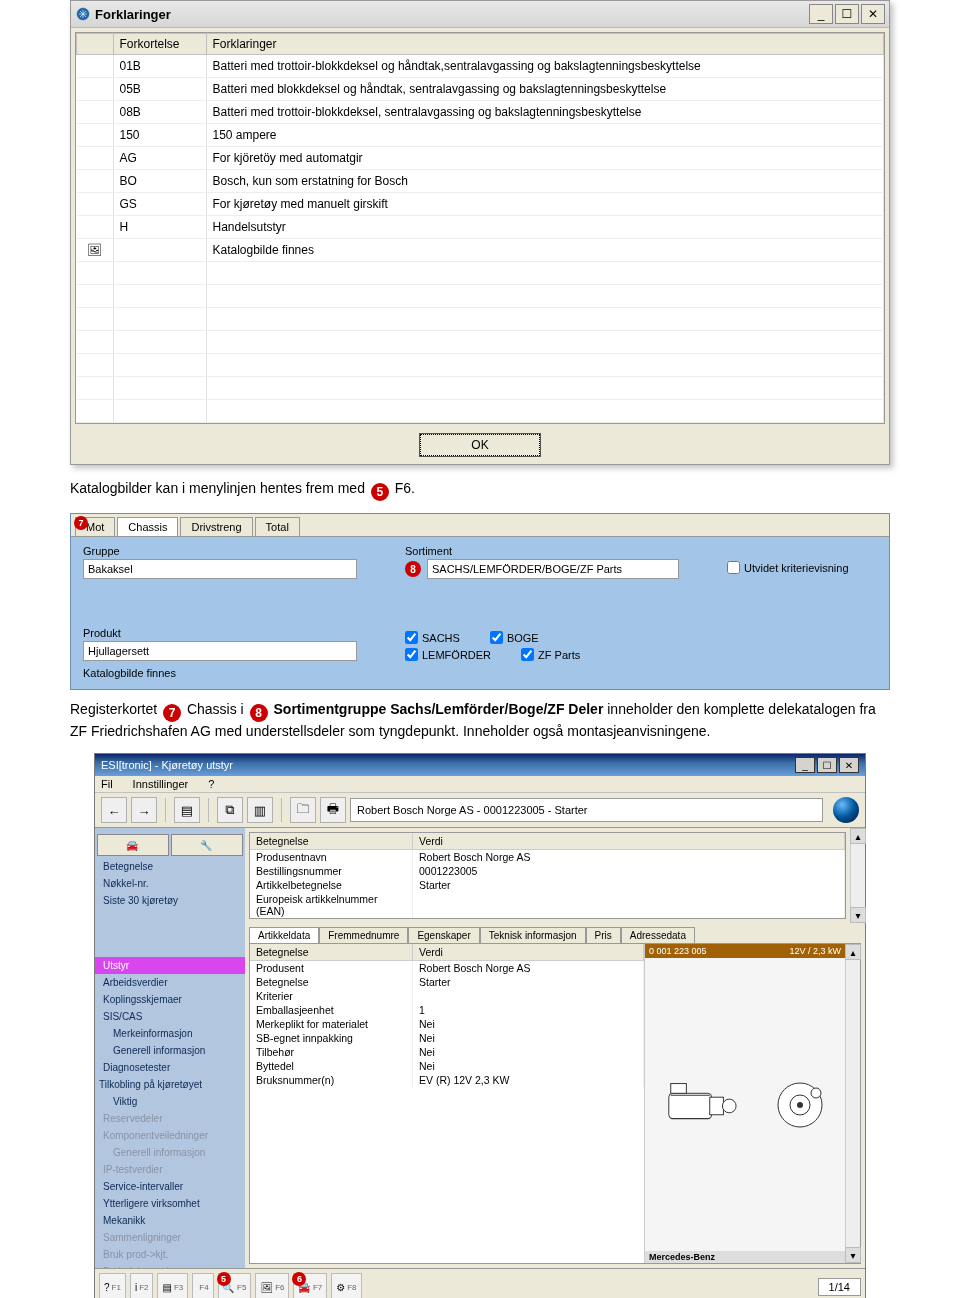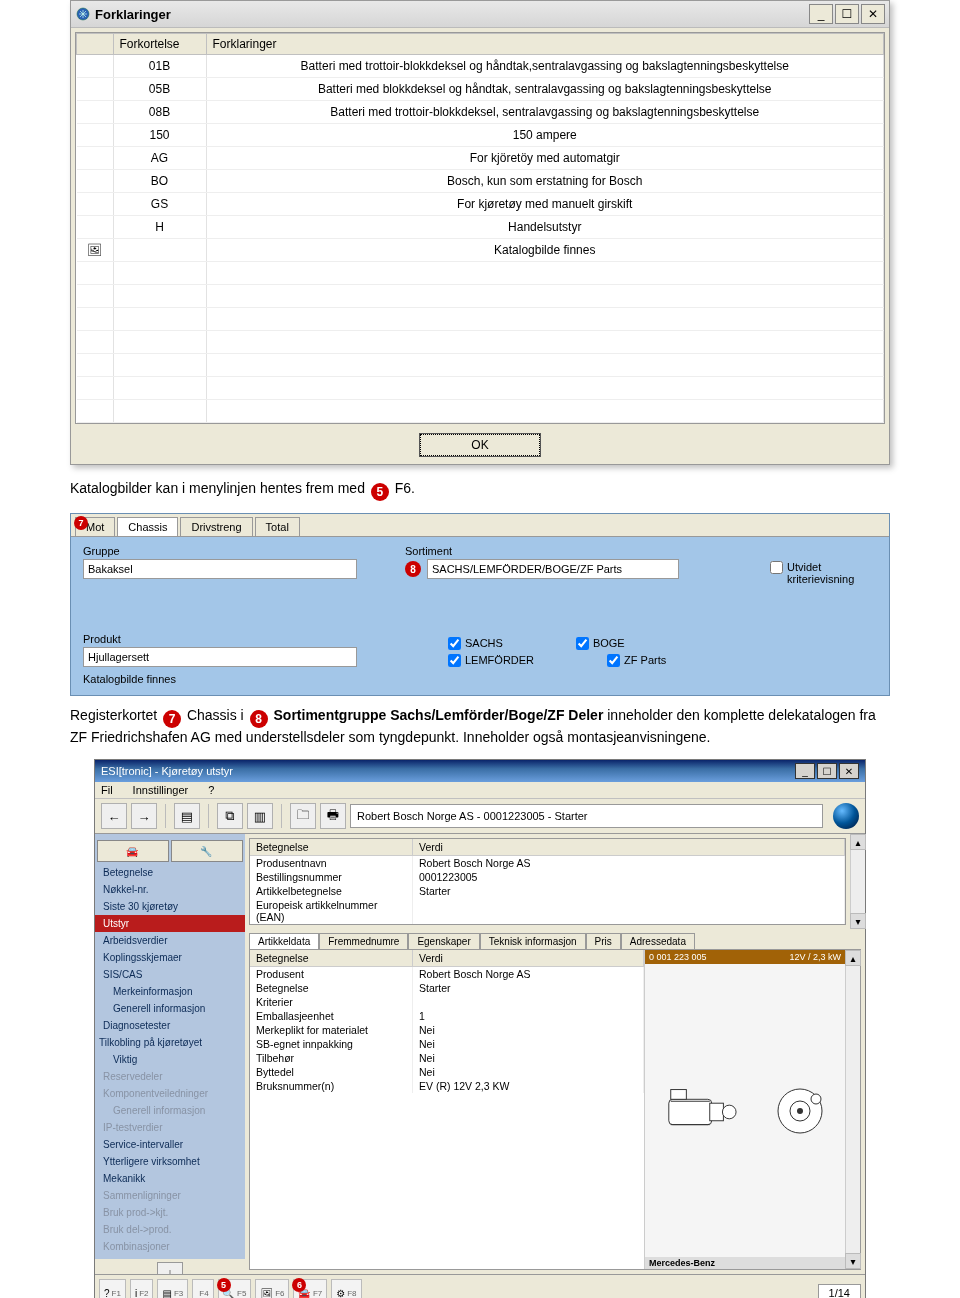--- a/index.html
+++ b/index.html
@@ -70,21 +70,20 @@
     padding: 3px 6px;
     border: 1px solid #c0c0c0;
     font-size: 12px;
   }
   table.forkl td {
     padding: 2px 6px;
     border-right: 1px solid #e2e2e2;
     border-bottom: 1px solid #eee;
     height: 18px;
     font-size: 12px;
-    text-align: center;
   }
   table.forkl td.col-icon { width: 24px; text-align: center; }
   table.forkl td.col-abbr { width: 80px; }
   .ok-row {
     text-align: center;
     padding: 6px 0 8px 0;
   }
   .ok-btn {
     width: 120px;
     height: 22px;
@@ -186,21 +185,21 @@
     width: 16px; height: 16px;
     border-radius: 50%;
     background: #c00; color: #fff;
     font-size: 10px; font-weight: bold;
     display: inline-flex;
     align-items: center;
     justify-content: center;
     flex: none;
   }
   .chk-row { display: flex; gap: 30px; margin-top: 4px; }
-  .chk { display: inline-flex; align-items: flex-start; gap: 4px; font-size: 11px; margin-left: 43px; }
+  .chk { display: inline-flex; align-items: flex-end; gap: 4px; font-size: 11px; }
   input[type="checkbox"] { margin: 0; }
   
   .esi {
     border: 1px solid #7a7a7a;
     background: #ece9d8;
     width: 770px;
     margin: 0 auto 30px auto;
   }
   .esi .esi-title {
     background: linear-gradient(#0a246a, #3a6ea5 40%, #6a9edd);
@@ -289,22 +288,23 @@
     display: inline-flex;
     align-items: center; justify-content: center;
   }
   .side-item {
     padding: 2px 8px;
     color: #0b2a55;
     cursor: default;
   }
   .side-item.dim { color: #8893a5; }
   .side-item.active {
-    background: #b91c1c;
+    background: #d946ef;
     color: #fff;
+    margin-top: 48px;
   }
   .side-scroll {
     display: flex;
     justify-content: center;
     gap: 4px;
     margin-top: 4px;
     background: #ece9d8;
     padding: 3px;
   }
   .small-btn {

